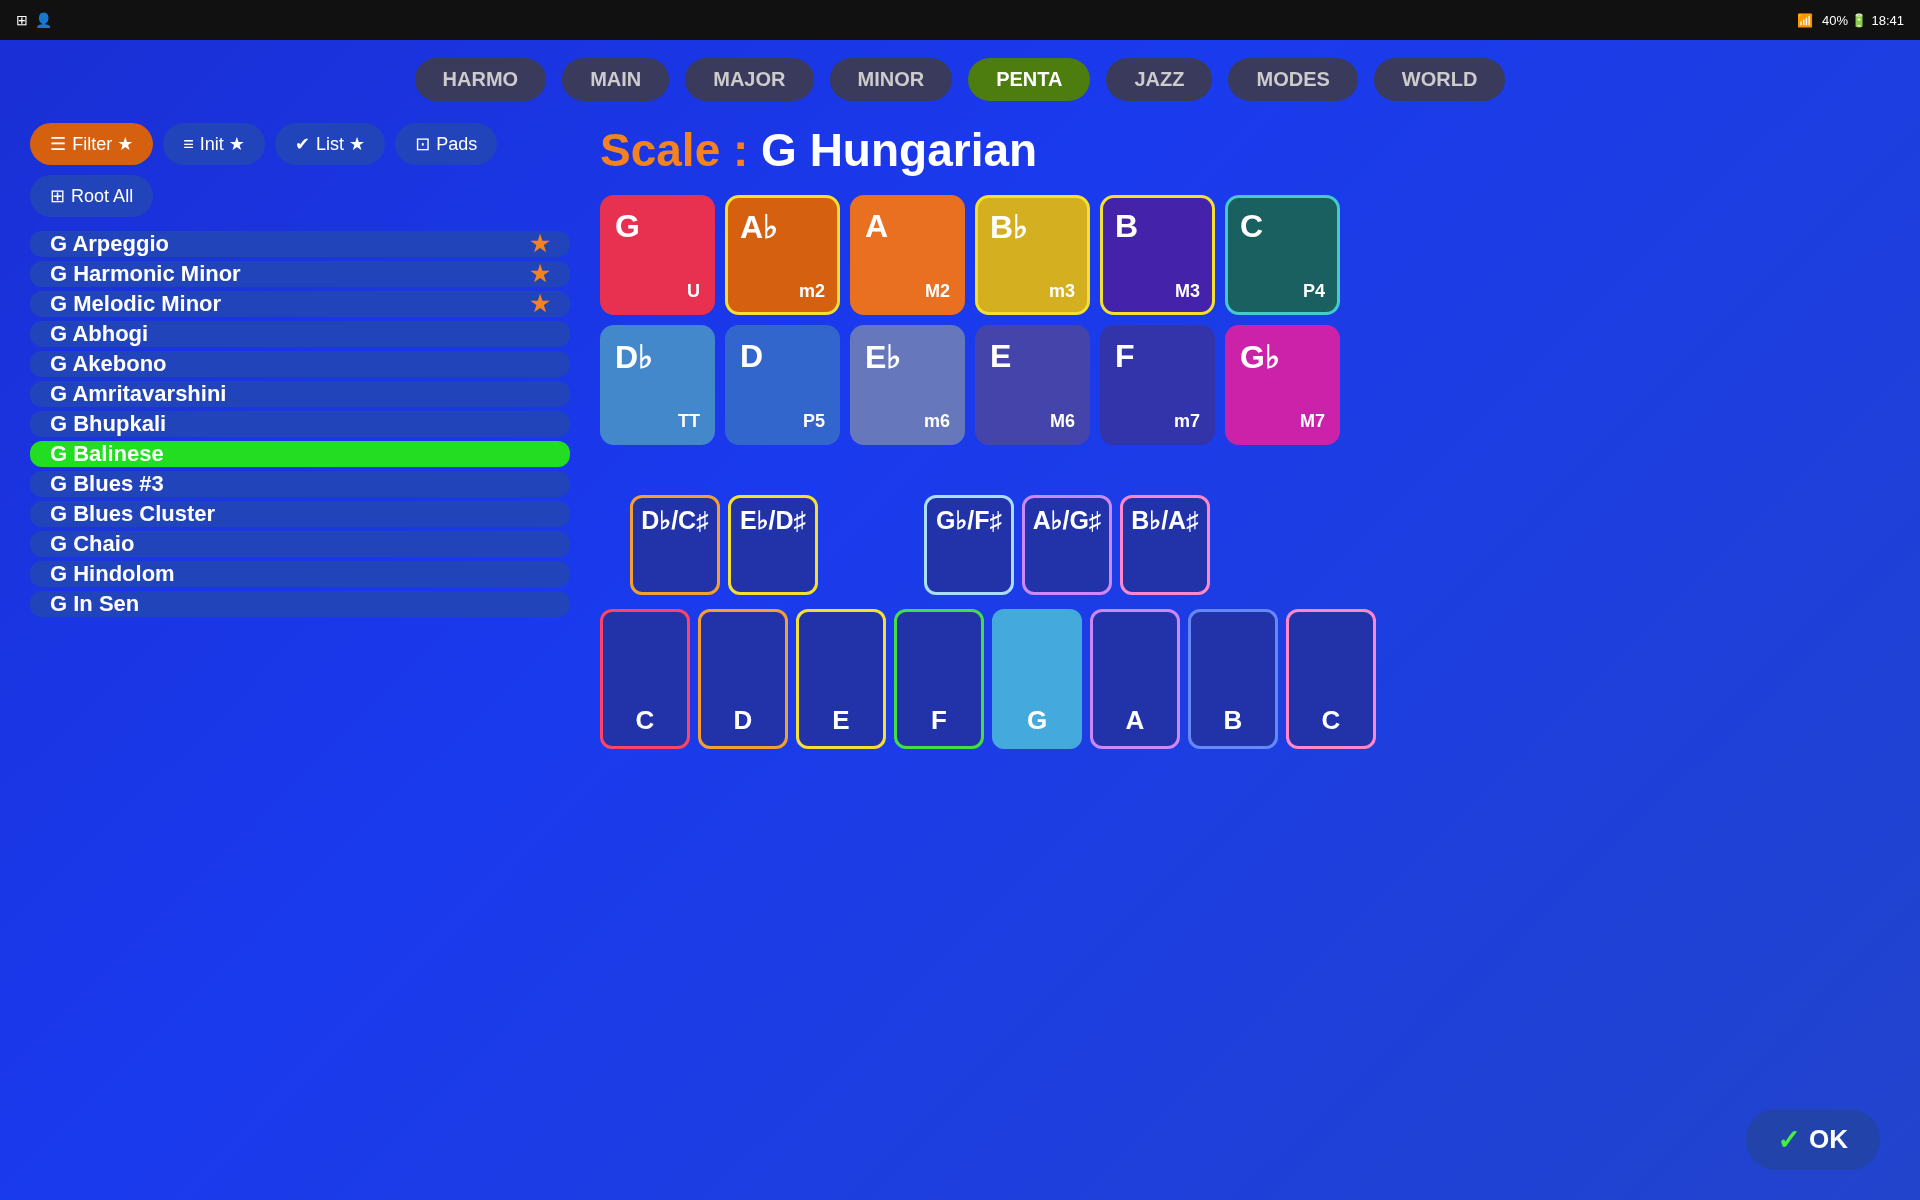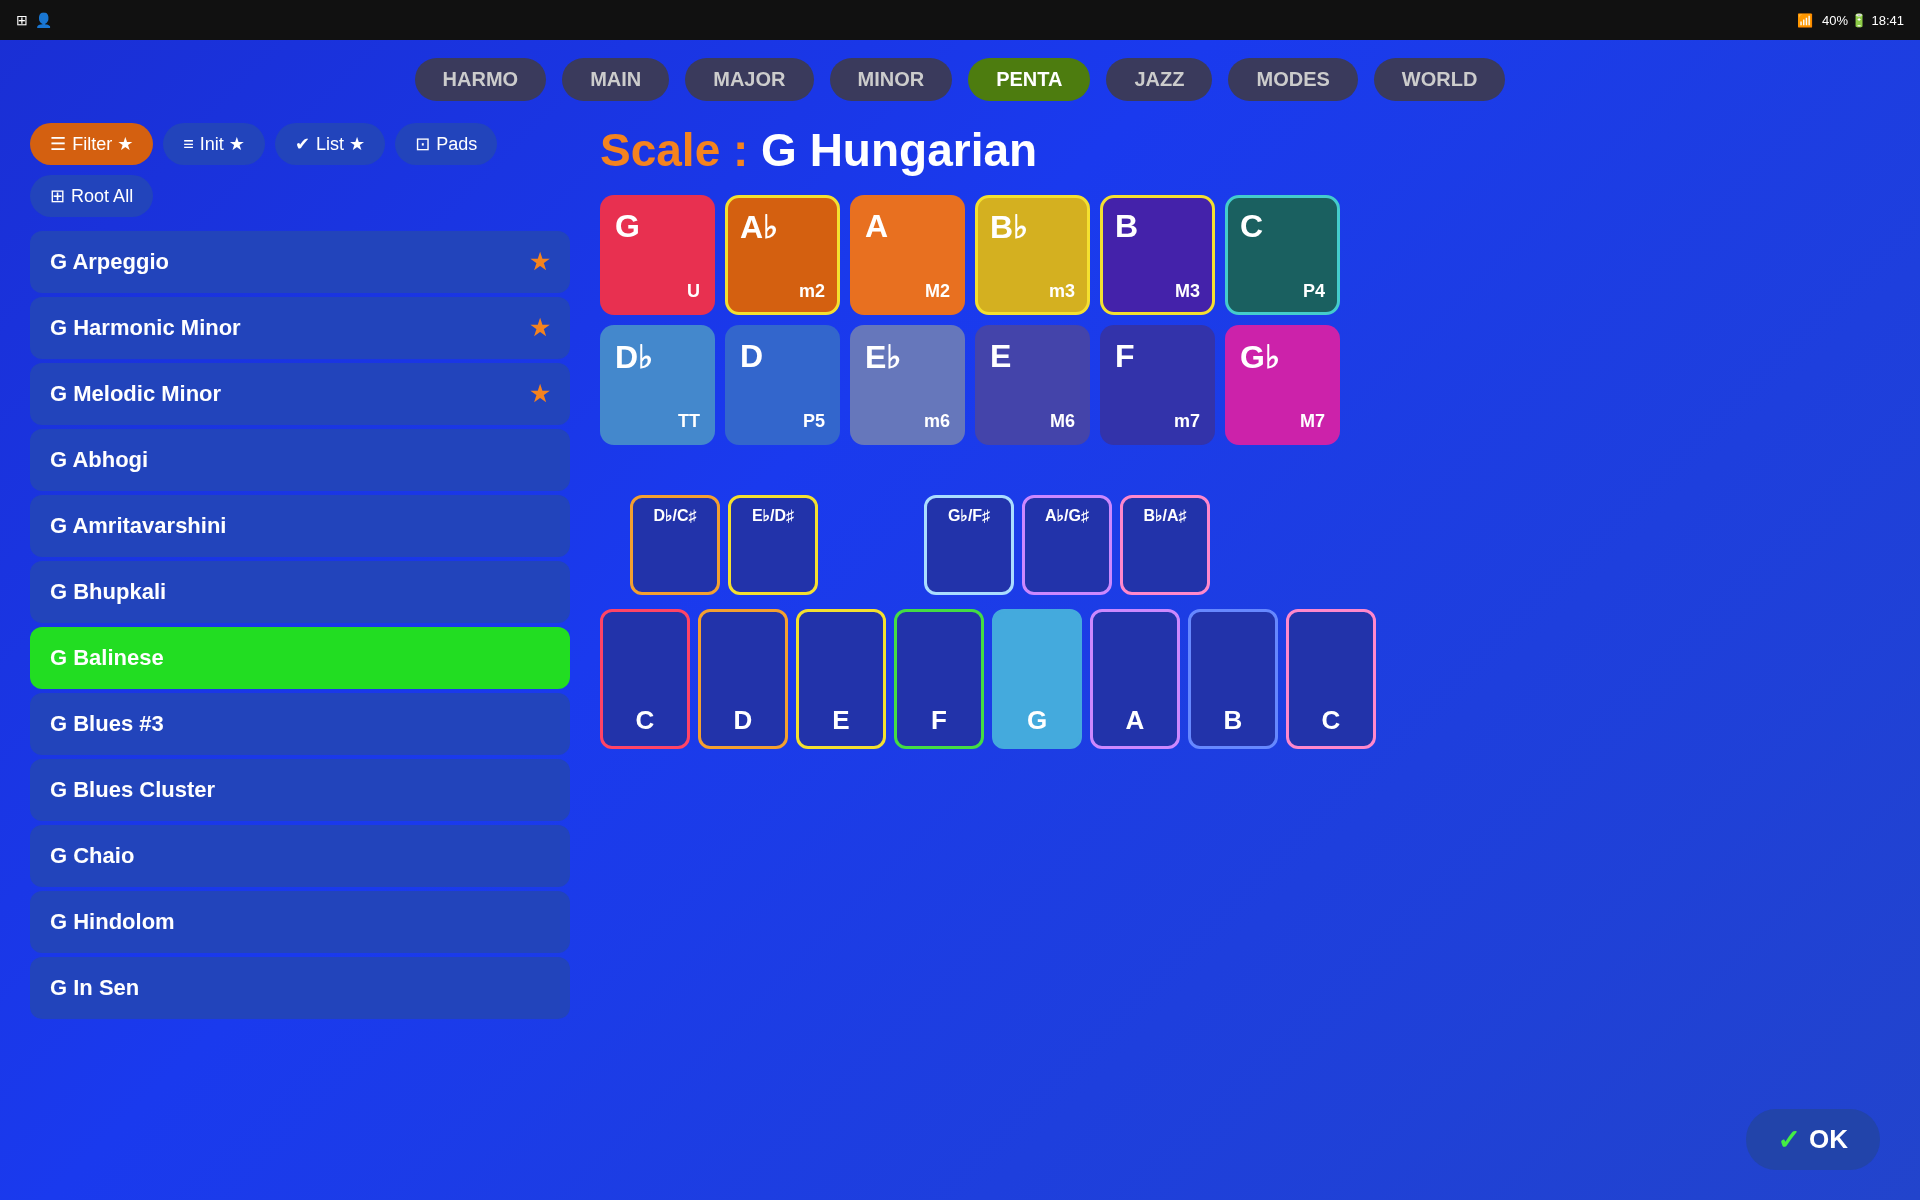--- a/index.html
+++ b/index.html
@@ -87,21 +87,21 @@
 
     .list-items {
       display: flex;
       flex-direction: column;
       gap: 4px;
       overflow-y: auto;
     }
     .list-item {
       background: #2244bb;
       border-radius: 12px;
-      padding: 18px 20px;
+      padding: 0 20px;
       font-size: 22px;
       font-weight: bold;
       display: flex;
       align-items: flex-end;
       justify-content: space-between;
       cursor: pointer;
       color: white;
     }
     .list-item.active {
       background: #22dd22;
@@ -188,21 +188,21 @@
       border-radius: 12px;
       width: 90px;
       height: 100px;
       background: #2233aa;
       border: 3px solid #888;
       display: flex;
       flex-direction: column;
       align-items: center;
       justify-content: flex-start;
       padding-top: 8px;
-      font-size: 16px;
+      font-size: 25px;
       font-weight: bold;
       color: white;
     }
     .black-key.bk-orange { border-color: #f4a030; }
     .black-key.bk-yellow { border-color: #f4e030; }
     .black-key.bk-gap { opacity: 0; pointer-events: none; }
     .black-key.bk-ltblue { border-color: #aaddff; }
     .black-key.bk-purple { border-color: #cc88ff; }
     .black-key.bk-pink { border-color: #ff88cc; }
 
@@ -320,20 +320,23 @@
           <span class="star-icon">★</span>
         </div>
         <div class="list-item">
           <span>G Melodic Minor</span>
           <span class="star-icon">★</span>
         </div>
         <div class="list-item">
           <span>G Abhogi</span>
         </div>
         <div class="list-item">
+          <span>G Akebono</span>
+        </div>
+        <div class="list-item">
           <span>G Amritavarshini</span>
         </div>
         <div class="list-item">
           <span>G Bhupkali</span>
         </div>
         <div class="list-item active">
           <span>G Balinese</span>
         </div>
         <div class="list-item">
           <span>G Blues #3</span>

